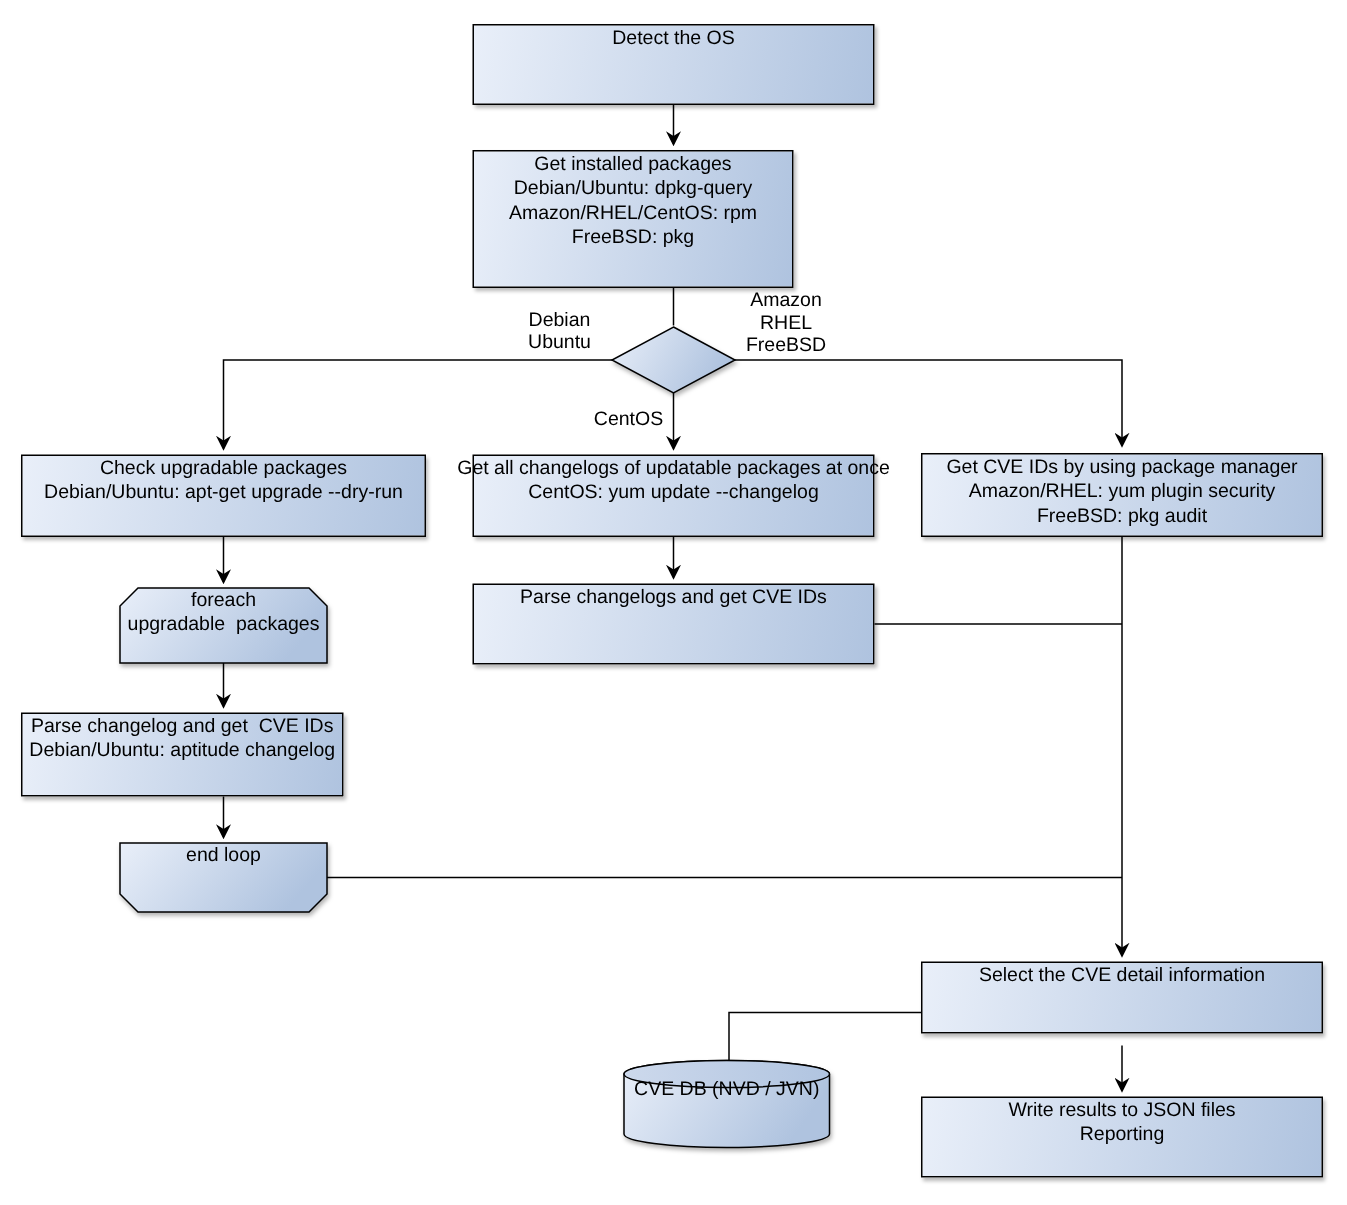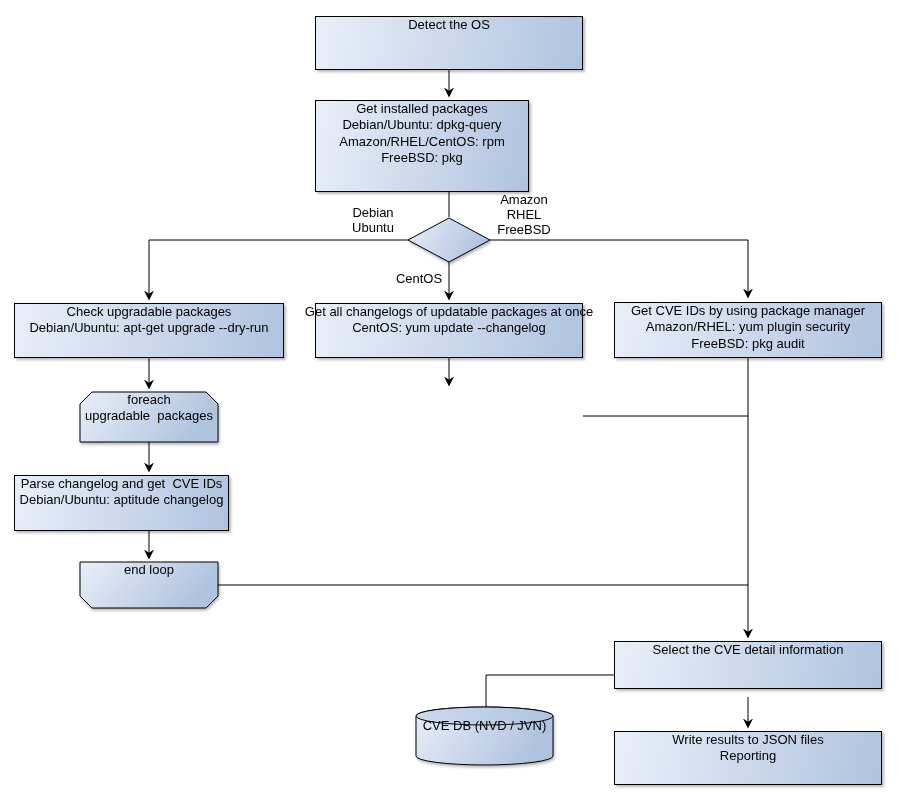--- a/index.html
+++ b/index.html
@@ -92,20 +92,23 @@
     <div class="txt">Get CVE IDs by using package manager
 Amazon/RHEL: yum plugin security
 FreeBSD: pkg audit</div>
   </div>
 
   <div class="node" style="left:315px;top:303px;width:268px;height:55px;">
     <div class="txt">Get all changelogs of updatable packages at once
 CentOS: yum update --changelog</div>
   </div>
 
+  <div class="node" style="left:315px;top:389px;width:268px;height:54px;">
+    <div class="txt">Parse changelogs and get CVE IDs</div>
+  </div>
 
   <div class="node" style="left:14px;top:475px;width:215px;height:56px;">
     <div class="txt">Parse changelog and get  CVE IDs
 Debian/Ubuntu: aptitude changelog</div>
   </div>
 
   <div class="node" style="left:614px;top:641px;width:268px;height:48px;">
     <div class="txt">Select the CVE detail information</div>
   </div>
 

